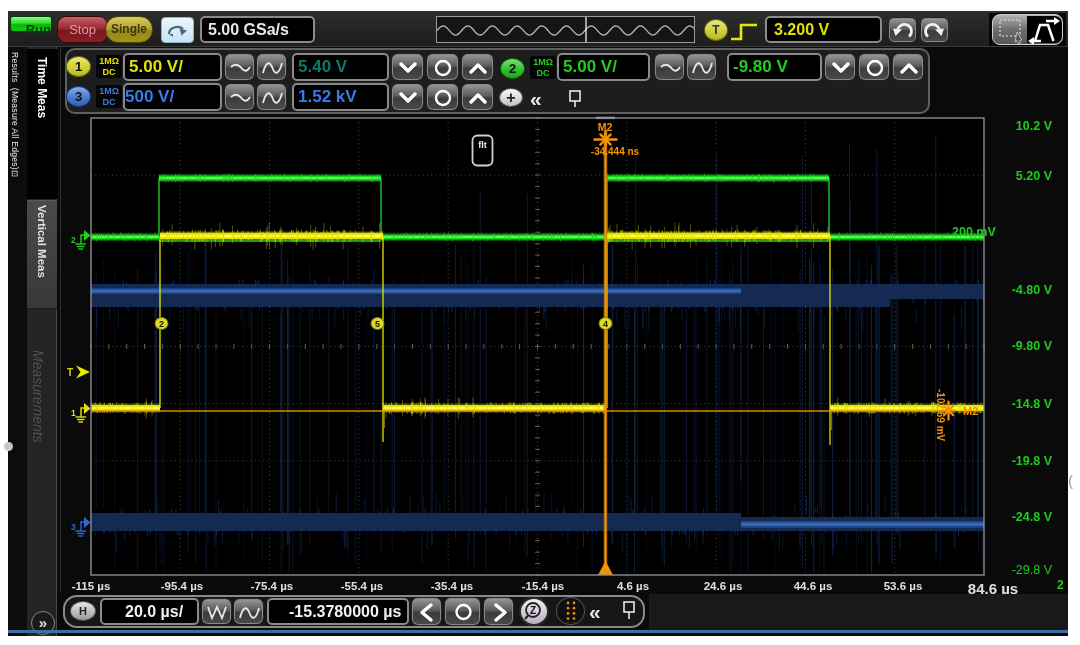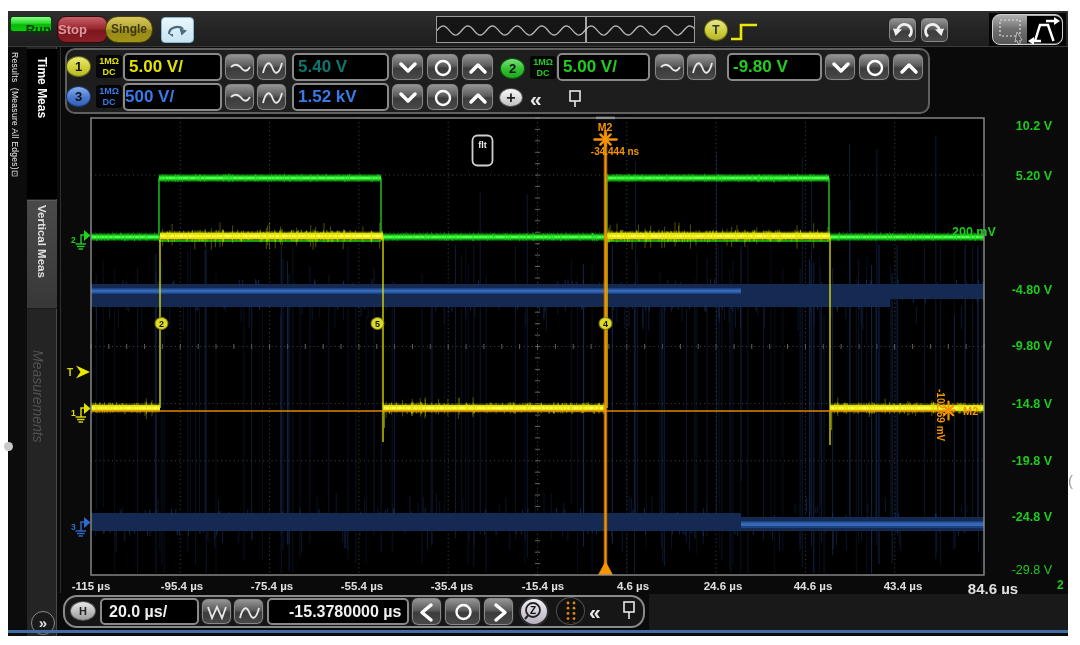--- a/index.html
+++ b/index.html
@@ -1,31 +1,33 @@
 <!DOCTYPE html>
 <html><head><meta charset="utf-8"><style>html,body{margin:0;padding:0}*{box-sizing:border-box}body{font-family:"Liberation Sans",sans-serif;}.abs{position:absolute}</style></head><body>
 <div style="position:relative;width:1080px;height:645px;background:#fff;overflow:hidden;font-family:'Liberation Sans',sans-serif">
     <div class="abs" style="left:8px;top:11px;width:1060px;height:625px;background:#0a0a0a"></div>
     <div class="abs" style="left:8px;top:11px;width:1060px;height:36px;background:linear-gradient(#2e2e2e,#232323 60%,#1e1e1e);border-bottom:1px solid #3a3a3a"></div>
     <div class="abs" style="left:10px;top:16px;width:42px;height:16px;border-radius:3px;background:linear-gradient(#8dfc8d,#2add2a 45%,#0ab60a 55%,#0fc90f);border:1px solid #064006;color:#063c06;font-weight:bold;font-size:13px;text-align:right;line-height:25px">Run</div>
-    <div class="abs" style="left:57px;top:16px;width:51px;height:27px;border-radius:9px;background:linear-gradient(#c4626a,#9e2830 45%,#7c161e 55%,#8a2028);border:1px solid #3c0508;color:#dc9aa0;font-weight:bold;font-size:13px;line-height:25px">Stop</div>
+    <div class="abs" style="left:57px;top:16px;width:51px;height:27px;border-radius:9px;background:linear-gradient(#c4626a,#9e2830 45%,#7c161e 55%,#8a2028);border:1px solid #3c0508;color:#dc9aa0;font-weight:normal;font-size:13px;text-align:center;line-height:25px">Stop</div>
     <div class="abs" style="left:105px;top:16px;width:48px;height:27px;border-radius:13px;background:linear-gradient(#d8c85e,#b6a634 45%,#968818 55%,#a29414);border:1px solid #4a4206;color:#3c360e;font-weight:bold;font-size:12px;text-align:center;line-height:25px">Single</div>
     <div class="abs" style="left:161px;top:17px;width:33px;height:26px;border-radius:4px;background:linear-gradient(#eaf6fc,#c7e4f4);border:1px solid #8ab6cc"><svg width="31" height="24" viewBox="0 0 31 24">
         <path d="M7,16 C7,9 17,7 21,11" stroke="#4a6a7a" stroke-width="2.2" fill="none"></path>
         <polygon points="17.5,10.5 25,12.5 19.5,17.5" fill="#4a6a7a"></polygon>
         <path d="M7,16 l4,0 0,3 z" fill="#4a6a7a"></path>
       </svg></div>
+    <div style="position:absolute;left:200px;top:16px;width:115px;height:27px;background:#000;border:2px solid #8a8a8a;border-radius:5px;box-sizing:border-box;color:#e8e8e8;font-size:16px;font-weight:bold;line-height:23px;padding-left:6px;white-space:nowrap;">5.00 GSa/s</div>
     <div class="abs" style="left:436px;top:16px;width:259px;height:27px;background:#151515;border:1px solid #9a9a9a"><svg width="257" height="25" viewBox="0 0 257 25">
         <polyline points="0,13.5 2,11.3 4,9.6 6,8.9 8,9.4 10,10.9 12,13.1 14,15.4 16,17.2 18,18.1 20,17.8 22,16.4 24,14.3 26,12.0 28,10.0 30,9.0 32,9.1 34,10.3 36,12.3 38,14.7 40,16.7 42,17.9 44,18.0 46,17.0 48,15.0 50,12.7 52,10.6 54,9.2 56,8.9 58,9.8 60,11.6 62,13.9 64,16.1 66,17.6 68,18.1 70,17.4 72,15.7 74,13.5 76,11.3 78,9.6 80,8.9 82,9.4 84,10.9 86,13.1 88,15.4 90,17.2 92,18.1 94,17.8 96,16.4 98,14.3 100,12.0 102,10.0 104,9.0 106,9.1 108,10.3 110,12.3 112,14.7 114,16.7 116,17.9 118,18.0 120,17.0 122,15.0 124,12.7 126,10.6 128,9.2 130,8.9 132,9.8 134,11.6 136,13.9 138,16.1 140,17.6 142,18.1 144,17.4 146,15.7 148,13.5 150,11.3 152,9.6 154,8.9 156,9.4 158,10.9 160,13.1 162,15.4 164,17.2 166,18.1 168,17.8 170,16.4 172,14.3 174,12.0 176,10.0 178,9.0 180,9.1 182,10.3 184,12.3 186,14.7 188,16.7 190,17.9 192,18.0 194,17.0 196,15.0 198,12.7 200,10.6 202,9.2 204,8.9 206,9.8 208,11.6 210,13.9 212,16.1 214,17.6 216,18.1 218,17.4 220,15.7 222,13.5 224,11.3 226,9.6 228,8.9 230,9.4 232,10.9 234,13.1 236,15.4 238,17.2 240,18.1 242,17.8 244,16.4 246,14.3 248,12.0 250,10.0 252,9.0 254,9.1 256,10.3 258,12.3" stroke="#b8b8b8" stroke-width="1.3" fill="none"></polyline>
         <line x1="149" y1="0" x2="149" y2="27" stroke="#e0e0e0" stroke-width="1.4"></line>
       </svg></div>
     <div class="abs" style="left:704px;top:19px;width:24px;height:22px;border-radius:50%;background:linear-gradient(#eaea8a,#cccc3a 60%,#b4b42a);border:1px solid #66660a;color:#333;font-weight:bold;font-size:12px;text-align:center;line-height:21px">T</div>
     <svg class="abs" style="left:728px;top:18px" width="36" height="26" viewBox="0 0 36 26">
       <polyline points="3,21 13,21 13,7 29,7" stroke="#e8e800" stroke-width="2.6" fill="none"></polyline>
     </svg>
+    <div style="position:absolute;left:765px;top:16px;width:117px;height:27px;background:#000;border:2px solid #8a8a8a;border-radius:5px;box-sizing:border-box;color:#e2e200;font-size:16px;font-weight:bold;line-height:23px;padding-left:7px;white-space:nowrap;">3.200 V</div>
     <div style="position:absolute;left:888px;top:17px;width:29px;height:26px;border-radius:6px;background:linear-gradient(#9a9a9a,#5c5c5c 45%,#3c3c3c 55%,#4a4a4a);border:1px solid #222;box-shadow:inset 0 0 0 1px #888;box-sizing:border-box;"><svg width="27" height="24" viewBox="0 0 27 24">
         <path d="M20,18.5 A7,6.8 0 1 0 8.5,13.5" stroke="#f0f0f0" stroke-width="2.7" fill="none"></path>
         <polygon points="4,10.5 13,11.5 6.5,18" fill="#f0f0f0"></polygon>
       </svg></div>
     <div style="position:absolute;left:920px;top:17px;width:29px;height:26px;border-radius:6px;background:linear-gradient(#9a9a9a,#5c5c5c 45%,#3c3c3c 55%,#4a4a4a);border:1px solid #222;box-shadow:inset 0 0 0 1px #888;box-sizing:border-box;"><svg width="27" height="24" viewBox="0 0 27 24">
         <path d="M7,18.5 A7,6.8 0 1 1 18.5,13.5" stroke="#f0f0f0" stroke-width="2.7" fill="none"></path>
         <polygon points="23,10.5 14,11.5 20.5,18" fill="#f0f0f0"></polygon>
       </svg></div>
     <div class="abs" style="left:989px;top:13px;width:77px;height:33px;background:#060606"></div>
     <div class="abs" style="left:992px;top:14px;width:71px;height:31px;border-radius:8px;background:linear-gradient(#b2b2b2,#6e6e6e 50%,#565656);border:1px solid #d0d0d0;overflow:hidden">
@@ -1887,26 +1889,26 @@
     <div class="abs" style="left:1068px;top:472px;color:#999;font-size:15px">(</div>
     <div class="abs" style="left:46px;top:580px;width:90px;text-align:center;color:#e0e0e0;font-size:11.5px;font-weight:bold">-115 µs</div>
     <div class="abs" style="left:137px;top:580px;width:90px;text-align:center;color:#e0e0e0;font-size:11.5px;font-weight:bold">-95.4 µs</div>
     <div class="abs" style="left:227px;top:580px;width:90px;text-align:center;color:#e0e0e0;font-size:11.5px;font-weight:bold">-75.4 µs</div>
     <div class="abs" style="left:317px;top:580px;width:90px;text-align:center;color:#e0e0e0;font-size:11.5px;font-weight:bold">-55.4 µs</div>
     <div class="abs" style="left:407px;top:580px;width:90px;text-align:center;color:#e0e0e0;font-size:11.5px;font-weight:bold">-35.4 µs</div>
     <div class="abs" style="left:498px;top:580px;width:90px;text-align:center;color:#e0e0e0;font-size:11.5px;font-weight:bold">-15.4 µs</div>
     <div class="abs" style="left:588px;top:580px;width:90px;text-align:center;color:#e0e0e0;font-size:11.5px;font-weight:bold">4.6 µs</div>
     <div class="abs" style="left:678px;top:580px;width:90px;text-align:center;color:#e0e0e0;font-size:11.5px;font-weight:bold">24.6 µs</div>
     <div class="abs" style="left:768px;top:580px;width:90px;text-align:center;color:#e0e0e0;font-size:11.5px;font-weight:bold">44.6 µs</div>
-    <div class="abs" style="left:858px;top:580px;width:90px;text-align:center;color:#e0e0e0;font-size:11.5px;font-weight:bold">43.4 µs</div>
+    <div class="abs" style="left:858px;top:580px;width:90px;text-align:center;color:#e0e0e0;font-size:11.5px;font-weight:bold">53.6 µs</div>
     <div class="abs" style="left:948px;top:580px;width:90px;text-align:center;color:#e0e0e0;font-size:15px;font-weight:bold">84.6 µs</div>
     <div class="abs" style="left:649px;top:594px;width:419px;height:36px;background:#191919"></div>
     <div class="abs" style="left:63px;top:595px;width:582px;height:33px;background:#161616;border:2px solid #8a8a8a;border-radius:14px"></div>
     <div class="abs" style="left:70px;top:601px;width:26px;height:20px;border-radius:50%;background:linear-gradient(#e8e8e8,#9a9a9a);border:1px solid #555;color:#222;font-weight:bold;font-size:11px;text-align:center;line-height:19px">H</div>
-    <div style="position:absolute;left:100px;top:598px;width:99px;height:27px;background:#000;border:2px solid #8a8a8a;border-radius:5px;box-sizing:border-box;color:#f0f0f0;font-size:16px;font-weight:bold;line-height:23px;padding-left:7px;white-space:nowrap;">20.0 µs/</div>
+    <div style="position:absolute;left:100px;top:598px;width:99px;height:27px;background:#000;border:2px solid #8a8a8a;border-radius:5px;box-sizing:border-box;color:#f0f0f0;font-size:16px;font-weight:bold;line-height:23px;padding-left:23px;white-space:nowrap;">20.0 µs/</div>
     <div style="position:absolute;left:201px;top:598px;width:31px;height:27px;border-radius:7px;background:linear-gradient(#9a9a9a,#5c5c5c 45%,#3c3c3c 55%,#4a4a4a);border:1px solid #222;box-shadow:inset 0 0 0 1px #888;box-sizing:border-box;">
       <svg width="29" height="26" viewBox="0 0 29 26" style="position:absolute;left:0;top:0">
         <polyline points="6,8 10,19 15,8 20,19 24,8" stroke="#e8e8e8" stroke-width="1.8" fill="none"></polyline>
       </svg>
     </div>
     <div style="position:absolute;left:233px;top:598px;width:31px;height:27px;border-radius:7px;background:linear-gradient(#9a9a9a,#5c5c5c 45%,#3c3c3c 55%,#4a4a4a);border:1px solid #222;box-shadow:inset 0 0 0 1px #888;box-sizing:border-box;">
       <svg width="29" height="26" viewBox="0 0 29 26" style="position:absolute;left:0;top:0">
         <path d="M6,19 C9,7 13,7 15.5,14 C18,21 22,21 25,9" stroke="#e8e8e8" stroke-width="1.8" fill="none"></path>
       </svg>
     </div>

